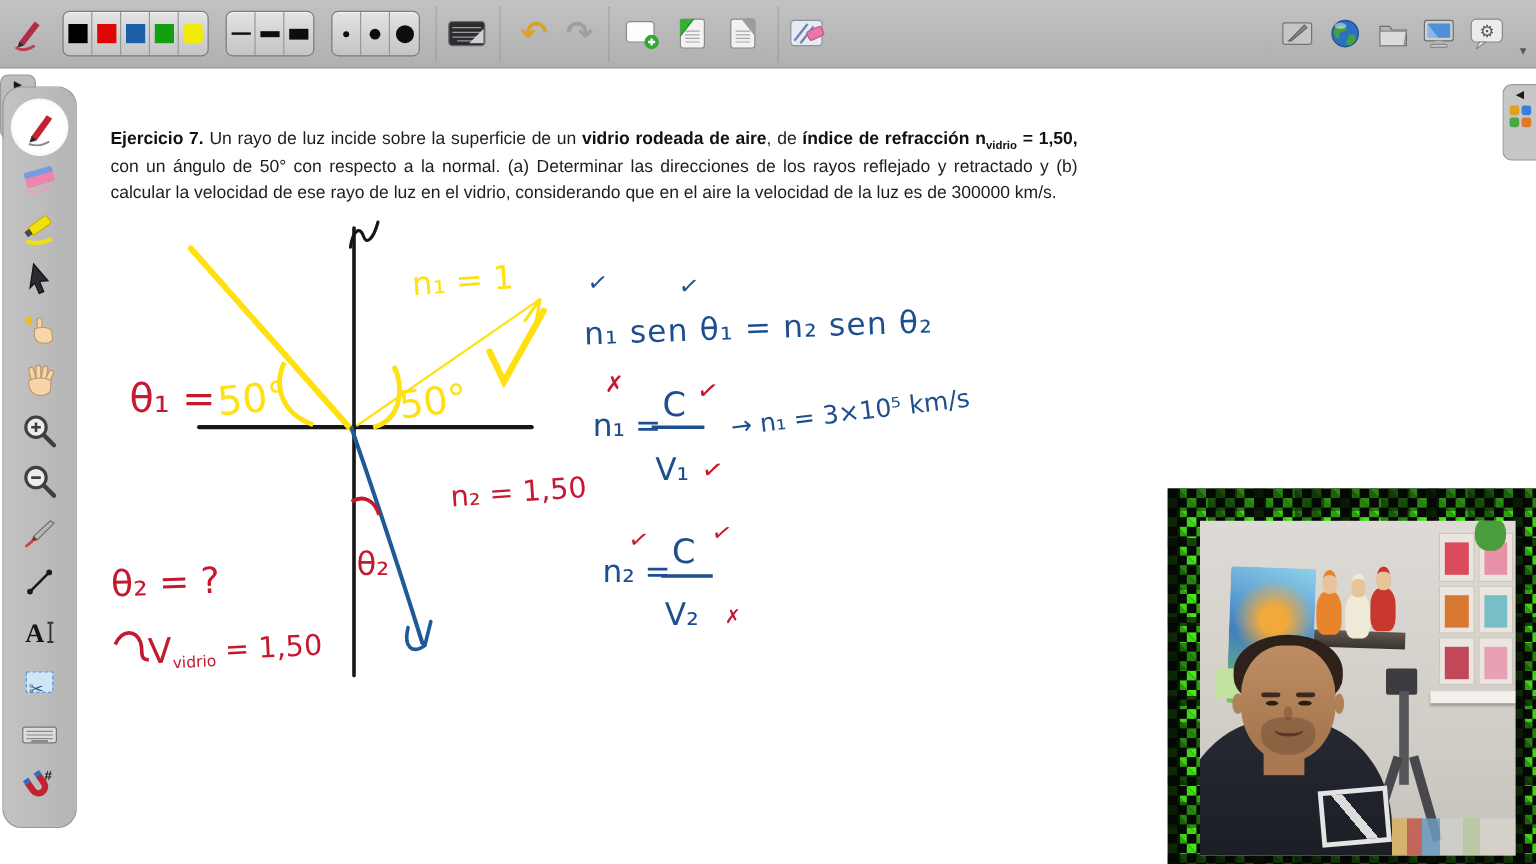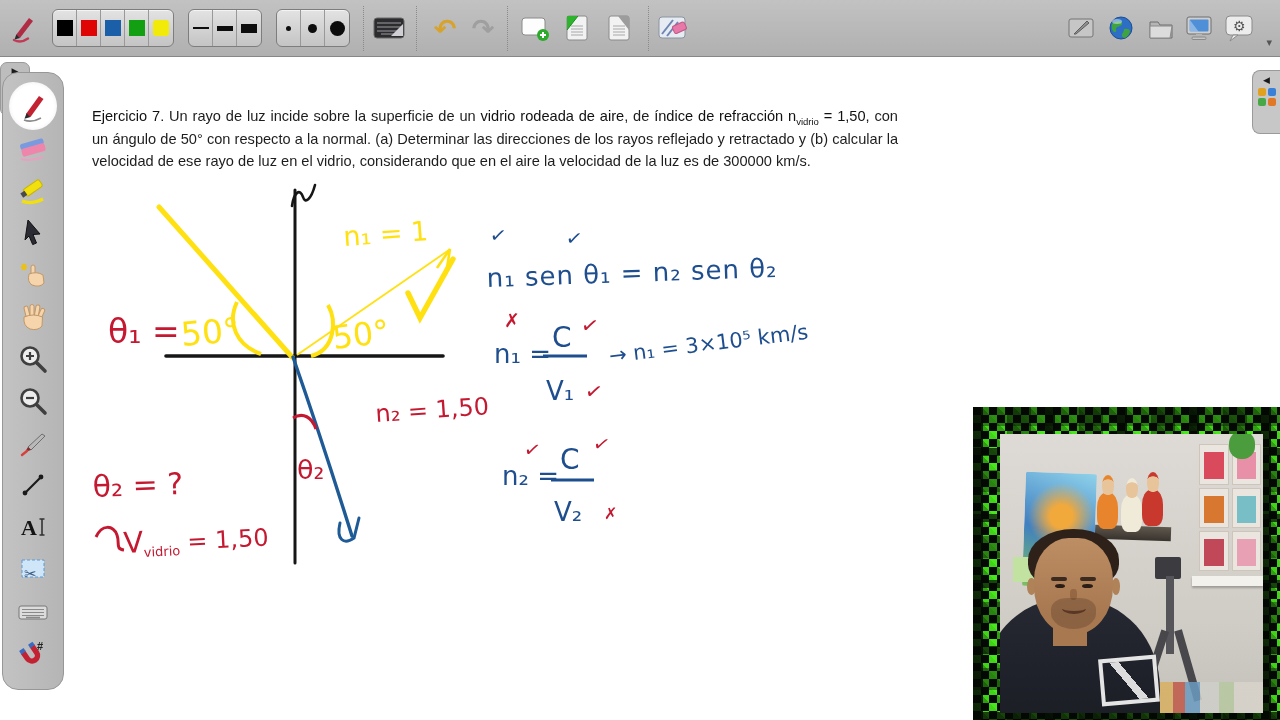--- a/index.html
+++ b/index.html
@@ -35,21 +35,21 @@
   .pagetab .tri{font-size:9px;color:#1a1a1a;font-family:"DejaVu Sans",sans-serif}
   .libtab{position:absolute;right:0;top:70px;width:28px;height:64px;background:#c7c7c7;border:1px solid #9a9a9a;
     border-right:none;border-radius:8px 0 0 8px;z-index:5;display:flex;flex-direction:column;align-items:center;padding-top:4px;gap:3px}
   .libtab .tri{font-size:9px;color:#1a1a1a;font-family:"DejaVu Sans",sans-serif}
   .minigrid{display:grid;grid-template-columns:8px 8px;gap:2px}
   .minigrid span{width:8px;height:8px;border-radius:2px;display:block}
 
   
   .exercise{position:absolute;left:92px;top:106px;width:806px;z-index:2;
     font-size:14.6px;line-height:1.5;text-align:justify;color:#1d1d1d}
-  .exercise b{font-weight:normal;color:#111}
+  .exercise b{font-weight:bold;color:#111}
   .exercise sub{font-size:9.5px}
 
   
   .board{position:absolute;left:0;top:0;width:1280px;height:720px;z-index:1}
   .hy{fill:#ffe112}.hr{fill:#c41930}.hb{fill:#1e4e8e}
   .board text{font-family:"DejaVu Sans",sans-serif}
 
   
   .webcam{position:absolute;left:973px;top:407px;width:307px;height:313px;z-index:3;background:#050805;overflow:hidden}
   .matrix{position:absolute;inset:0;

